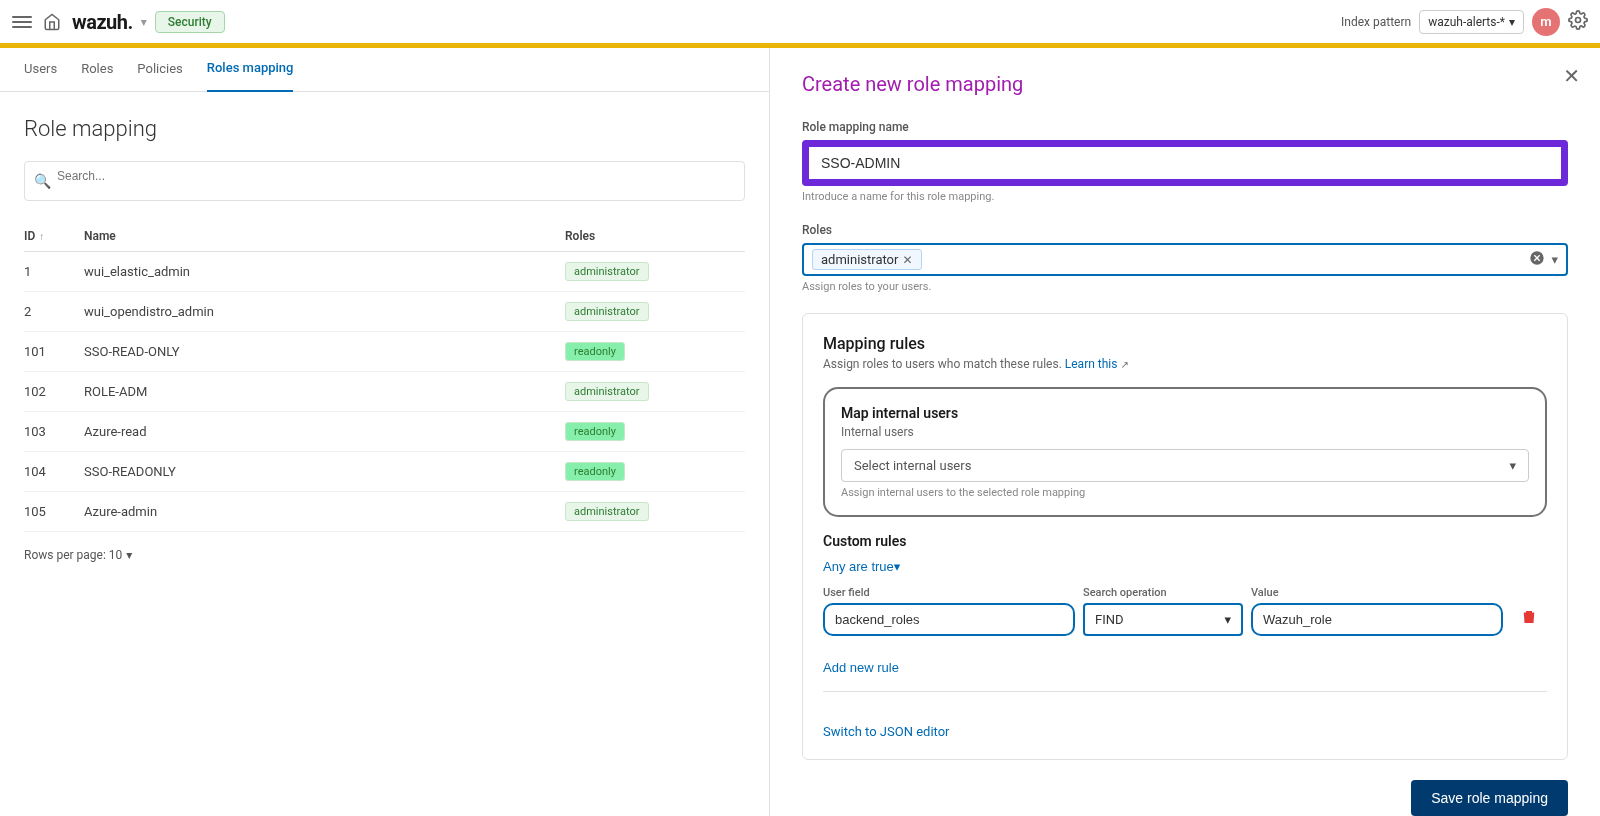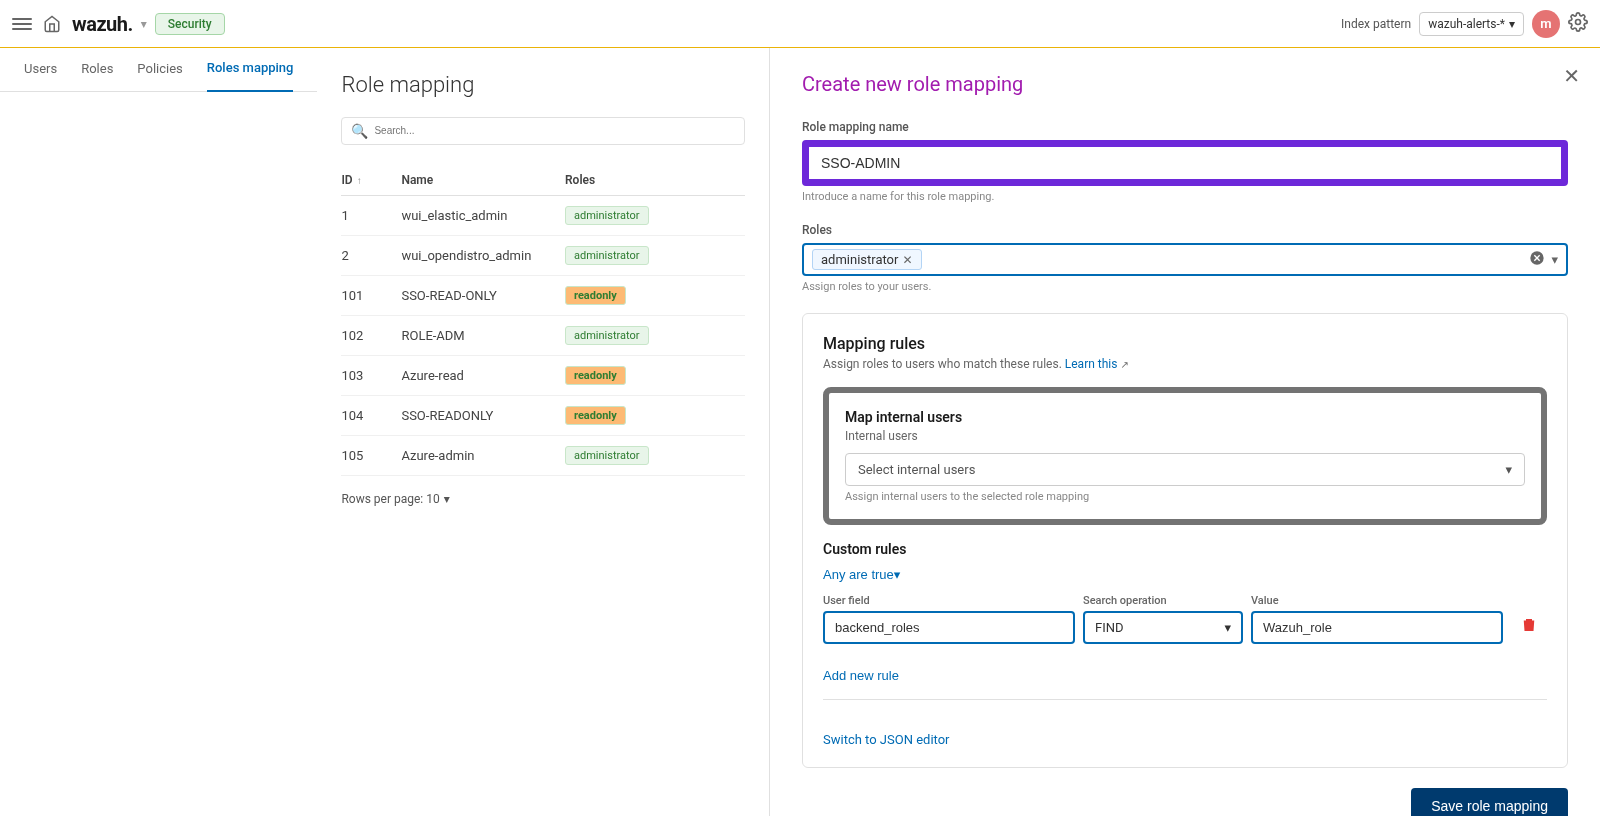--- a/index.html
+++ b/index.html
@@ -1,20 +1,20 @@
 <!DOCTYPE html>
 <html><head>
   <meta charset="utf-8">
   <style>
     * { box-sizing: border-box; margin: 0; padding: 0; }
     body { font-family: -apple-system, BlinkMacSystemFont, 'Segoe UI', Roboto, sans-serif; font-size: 13px; color: #333; background: #fff; height: 816px; overflow: hidden; }
 
     
     .top-nav {
-      display: flex; align-items: center; height: 48px; border-bottom: 1px solid #eab308;
+      display: flex; align-items: center; height: 48px; border-bottom: 5px solid #eab308;
       padding: 0 12px; gap: 8px; position: relative; z-index: 10; background: #fff;
     }
     .nav-hamburger { width: 20px; height: 20px; display: flex; flex-direction: column; justify-content: center; gap: 3px; cursor: pointer; }
     .nav-hamburger span { display: block; height: 2px; background: #666; border-radius: 1px; }
     .nav-home { width: 24px; height: 24px; display: flex; align-items: center; justify-content: center; color: #666; }
     .nav-logo { font-size: 20px; font-weight: 700; color: #1a1a1a; letter-spacing: -0.5px; }
     .nav-chevron { color: #999; font-size: 12px; cursor: pointer; }
     .nav-security-badge {
       background: #e8f5e9; color: #2e7d32; border: 1px solid #a5d6a7;
       padding: 3px 12px; border-radius: 4px; font-size: 12px; font-weight: 500;
@@ -28,48 +28,48 @@
     .nav-avatar {
       width: 28px; height: 28px; border-radius: 50%; background: #e57373;
       display: flex; align-items: center; justify-content: center; color: #fff; font-size: 13px; font-weight: 600;
     }
     .nav-settings { color: #666; font-size: 18px; cursor: pointer; }
 
     
     .main-layout { display: flex; height: calc(816px - 48px); }
 
     
-    .left-panel { width: 770px; border-right: 1px solid #e0e0e0; display: flex; padding: 0; overflow: hidden; }
+    .left-panel { width: 770px; border-right: 1px solid #e0e0e0; display: flex; flex-direction: column; padding: 0; overflow: hidden; }
 
     
     .sub-nav { display: flex; align-items: center; padding: 0 24px; border-bottom: 1px solid #e0e0e0; height: 44px; gap: 24px; }
     .sub-nav-item { font-size: 13px; color: #666; cursor: pointer; padding-bottom: 2px; height: 44px; display: flex; align-items: center; }
     .sub-nav-item.active { color: #006bb4; border-bottom: 2px solid #006bb4; font-weight: 500; }
 
     
     .role-mapping-content { padding: 24px; flex: 1; overflow-y: auto; }
     .page-title { font-size: 22px; color: #333; font-weight: 300; margin-bottom: 20px; }
 
     
     .search-container { position: relative; margin-bottom: 20px; }
-    .search-input { width: 100%; border: 1px solid #e0e0e0; border-radius: 4px; padding: 7px 12px 8px 32px; font-size: 10px; color: #333; outline: none; }
+    .search-input { width: 100%; border: 1px solid #e0e0e0; border-radius: 4px; padding: 7px 12px 17px 32px; font-size: 12px; color: #333; outline: none; }
     .search-icon { position: absolute; left: 10px; top: 50%; transform: translateY(-50%); color: #999; font-size: 14px; }
 
     
     .table-wrapper { width: 100%; }
     .table-header { display: grid; grid-template-columns: 60px 1fr 180px; padding: 8px 0; border-bottom: 1px solid #e0e0e0; }
     .table-header-cell { font-size: 12px; font-weight: 600; color: #444; display: flex; align-items: center; gap: 4px; }
     .table-row { display: grid; grid-template-columns: 60px 1fr 180px; padding: 10px 0; border-bottom: 1px solid #f0f0f0; align-items: center; }
     .table-cell { font-size: 13px; color: #444; }
     .sort-arrow { font-size: 10px; color: #888; }
     .badge {
       display: inline-block; padding: 2px 8px; border-radius: 3px;
       font-size: 11px; background: #e8f5e9; color: #2e7d32; border: 1px solid #c8e6c9;
     }
-    .badge.readonly { background: #fdba74; color: #2e7d32; border-color: #c8e6c9; font-weight: bold; }
+    .badge.readonly { background: #86efac; color: #2e7d32; border-color: #c8e6c9; }
 
     .rows-per-page { margin-top: 16px; font-size: 12px; color: #555; display: flex; align-items: center; gap: 4px; }
 
     
     .right-panel { flex: 1; overflow-y: auto; padding: 24px 32px; position: relative; }
 
     .panel-close { position: absolute; top: 16px; right: 20px; font-size: 20px; cursor: pointer; color: #666; background: none; border: none; }
     .panel-title { font-size: 20px; font-weight: 400; color: #a21caf; margin-bottom: 24px; }
 
     .form-section { margin-bottom: 20px; }
@@ -118,21 +118,21 @@
     .any-are-true-btn {
       display: inline-flex; align-items: center; gap: 0;
       color: #006bb4; font-size: 13px; cursor: pointer; margin-bottom: 12px;
       background: none; border: none; font-weight: 500;
     }
 
     .rule-row { display: grid; grid-template-columns: 1fr 160px 1fr 36px; gap: 8px; align-items: center; }
     .rule-labels { display: grid; grid-template-columns: 1fr 160px 1fr 36px; gap: 8px; margin-bottom: 4px; }
     .rule-label { font-size: 11px; color: #666; font-weight: 500; }
     .rule-input {
-      border: 2px solid #006bb4; border-radius: 4px; padding: 7px 10px; font-size: 13px; color: #333; outline: none; width: 100%;
+      border: 2px solid #006bb4; border-radius: 10px; padding: 7px 10px; font-size: 13px; color: #333; outline: none; width: 100%;
     }
     .rule-select-container {
       border: 2px solid #006bb4; border-radius: 4px; display: flex; align-items: center;
       padding: 7px 10px; background: #fff; cursor: pointer;
     }
     .rule-select-text { flex: 1; font-size: 13px; color: #333; }
     .rule-delete-btn { color: #e53935; background: none; border: none; cursor: pointer; font-size: 18px; }
 
     .add-new-rule {
       color: #006bb4; font-size: 13px; cursor: pointer; background: none; border: none;
@@ -305,21 +305,21 @@
     <div class="mapping-rules-card">
       <h3 class="mapping-rules-title">Mapping rules</h3>
       <p class="mapping-rules-desc">
         <span>Assign roles to users who match these rules.</span>
         <span> </span>
         <a class="learn-more">Learn this</a>
         <span style="font-size:10px;">↗</span>
       </p>
 
       
-      <div style="background:#fff; border:6px solid #737373; border-radius:8px; padding:16px; margin-bottom:16px;">
+      <div style="background:#fff; border:2px solid #737373; border-radius:15px; padding:16px; margin-bottom:16px;">
         <h4 class="section-heading">Map internal users</h4>
         <p class="section-subheading">Internal users</p>
         <div class="select-dropdown">
           <span>Select internal users</span>
           <span>▾</span>
         </div>
         <p class="select-hint">Assign internal users to the selected role mapping</p>
       </div>
 
       

